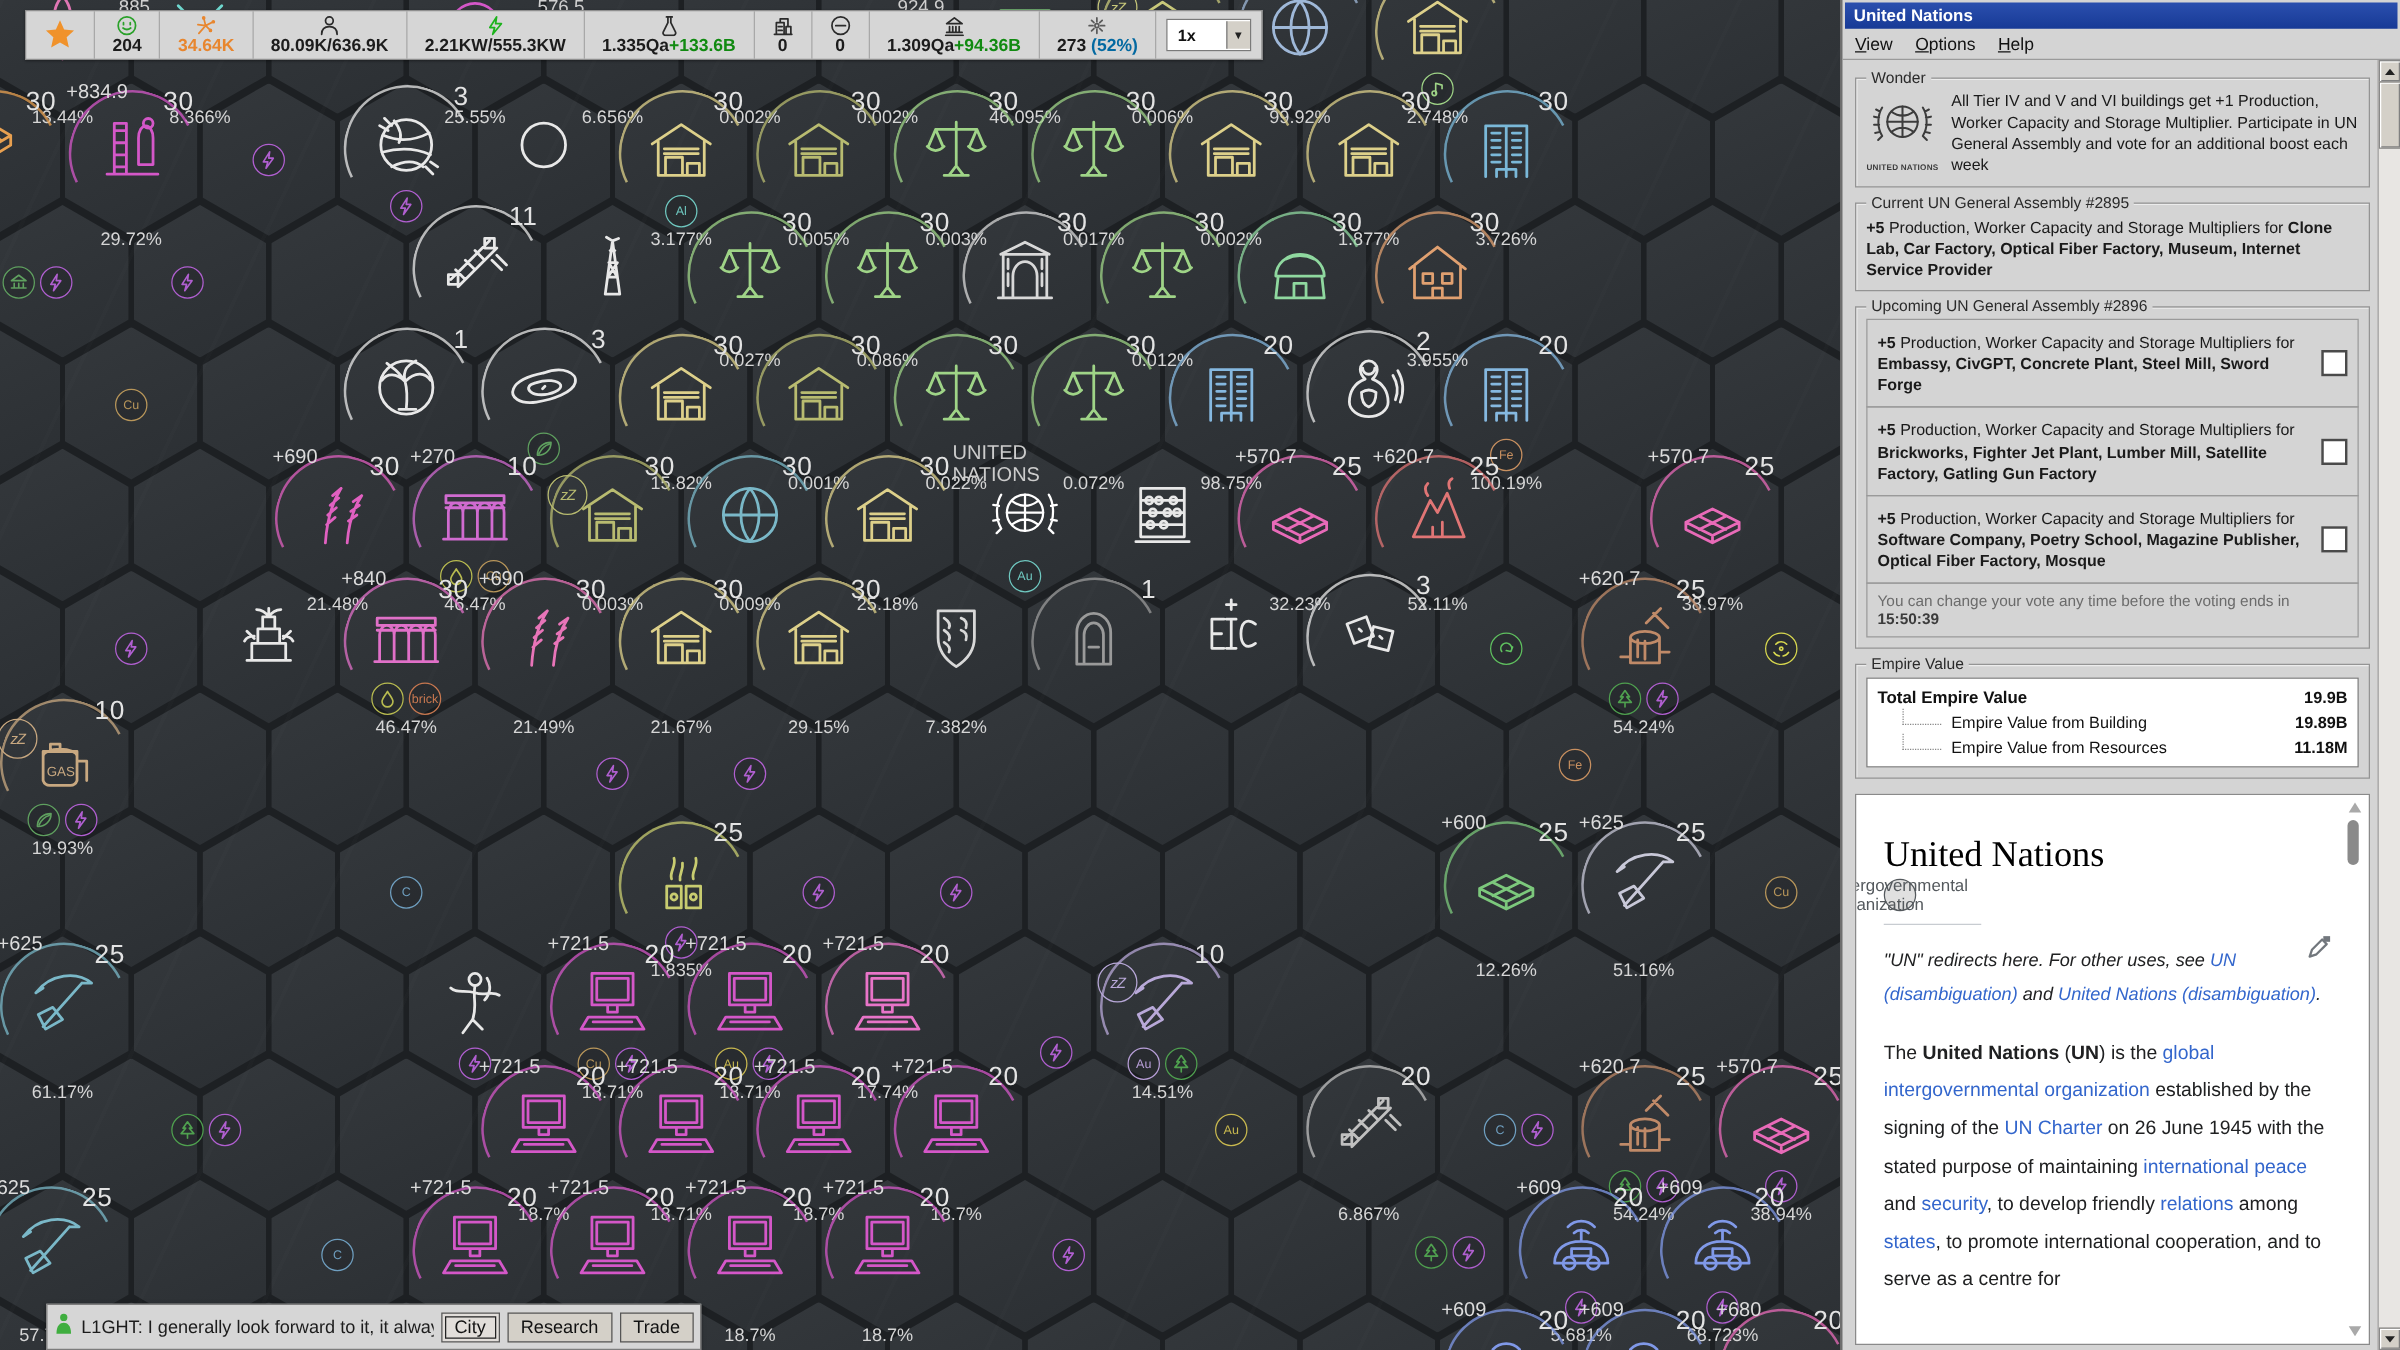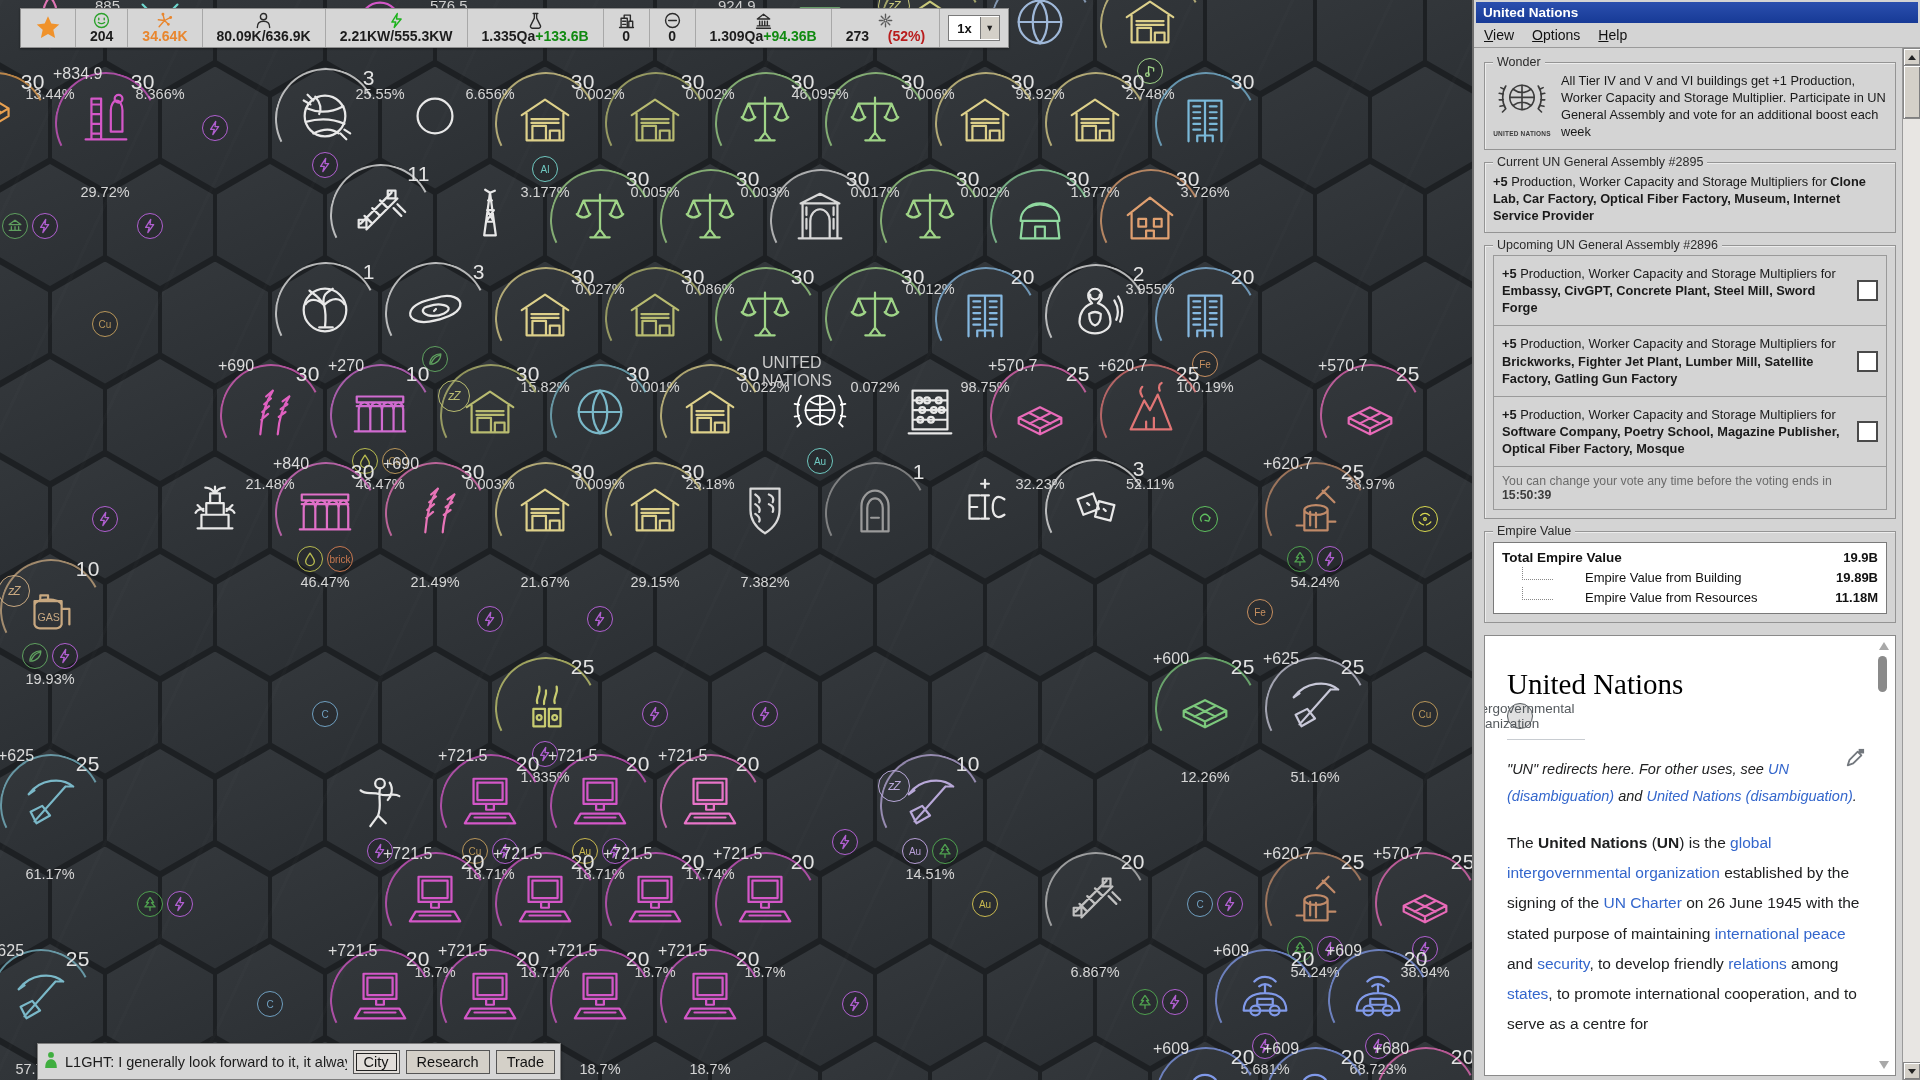--- a/index.html
+++ b/index.html
@@ -29,21 +29,21 @@
   .floatnum{position:absolute;top:-3px;font-size:15px;color:#cfcfcf;z-index:5;}
 
   
   #toolbar{position:absolute;left:20px;top:8px;height:38px;z-index:50;display:flex;align-items:stretch;
     background:#d6d6d6;border:1px solid #8f8f8f;box-shadow:0 1px 2px rgba(0,0,0,.4);}
   .tseg{display:flex;flex-direction:column;align-items:center;justify-content:center;padding:2px 14px;border-right:1px solid #a8a8a8;}
   .tseg:last-child{border-right:none;}
   .tseg .ti{height:17px;display:flex;align-items:center;}
   .tseg .tl{font-size:14px;font-weight:bold;color:#1c1c1c;white-space:nowrap;line-height:15px;}
   .tseg.star-seg{justify-content:center;font-size:26px;line-height:26px;}
-  .speedbox{display:flex;align-items:center;gap:0;margin:6px 8px;border:1px solid #7a7a7a;background:#fff;height:24px;}
+  .speedbox{display:flex;align-items:center;gap:16px;margin:6px 8px;border:1px solid #7a7a7a;background:#fff;height:24px;}
   .speedbox .val{font-size:13px;font-weight:bold;padding:0 8px;color:#111;}
   .speedbox .dd{width:18px;height:22px;background:#d4d0c8;border-left:1px solid #7a7a7a;display:flex;align-items:center;justify-content:center;font-size:9px;color:#222;}
 
   
   #chatbar{position:absolute;left:37px;top:1043px;width:512px;height:35px;z-index:50;background:#d6d6d6;
     border:1px solid #7d7d7d;box-shadow:0 1px 3px rgba(0,0,0,.5);display:flex;align-items:center;padding:0 5px;gap:6px;}
   #chatbar .msg{font-size:14.5px;color:#1c1c1c;white-space:nowrap;overflow:hidden;flex:1;}
   .cbtn{font-size:14.5px;color:#111;background:#d4d0c8;border:1px solid #555;padding:3px 10px;white-space:nowrap;}
   .cbtn.active{outline:1px solid #222;outline-offset:-4px;background:#e2deda;}
 
@@ -62,21 +62,21 @@
   #wonder .unlogo{width:58px;flex:0 0 58px;text-align:center;color:#3c3c3c;}
   #wonder .unlogo .cap{font-size:6.5px;font-weight:bold;letter-spacing:.2px;margin-top:1px;}
   #wonder .wtext{font-size:12.8px;line-height:1.32;color:#1a1a1a;}
   .richtext{font-size:12.8px;line-height:1.34;color:#1a1a1a;}
   .opt{border:1px solid #9a9a9a;margin-top:-1px;padding:9px 8px;display:flex;align-items:center;gap:8px;}
   .opt .richtext{flex:1;}
   .chk{width:17px;height:17px;background:#fff;border:2px solid #4a4a4a;flex:0 0 17px;}
   .votenote{border:1px solid #9a9a9a;margin-top:-1px;padding:7px 8px;font-size:12.3px;color:#6b6b6b;}
   .votenote b{color:#3c3c3c;}
   #empirebox .inner{background:#fff;border:1px solid #7a7a7a;padding:4px 6px 6px 6px;}
-  .evrow{display:flex;align-items:center;font-size:13px;color:#111;padding:2.5px 2px;gap:24px;}
+  .evrow{display:flex;align-items:center;font-size:13px;color:#111;padding:2.5px 2px;}
   .evrow .lbl{flex:1;}
   .evrow .val{font-weight:bold;}
   .evrow.lv0 .lbl{font-weight:bold;font-size:13.5px;}
   .evrow.lv1{padding-left:14px;}
   .evrow.lv1 .tree{width:30px;height:12px;border-left:1px dotted #888;border-bottom:1px dotted #888;margin:-8px 8px 0 8px;}
 
   
   #wiki{background:#fff;border:1px solid #8a8a8a;margin:8px 2px 4px 2px;flex:1;position:relative;overflow:hidden;}
   #wiki .wpad{padding:26px 26px 10px 22px;}
   #wiki h1{font-family:"Liberation Serif",serif;font-weight:normal;font-size:29px;margin:6px 0 2px 0;color:#000;}
@@ -1544,21 +1544,21 @@
         </div>
         <div class="tl"><span>1.309Qa</span><span style="color: rgb(17, 138, 17);">+94.36B</span></div>
       </div>
       <div class="tseg">
         <div class="ti" style="color: rgb(90, 90, 90);">
           <svg width="17" height="17" viewBox="0 0 22 22" fill="none" stroke="currentColor" stroke-width="1.8" stroke-linecap="round" stroke-linejoin="round">
             <circle cx="11" cy="11" r="2"></circle>
             <path d="M11 3 V7 M11 15 V19 M3 11 H7 M15 11 H19 M5.5 5.5 L8 8 M16.5 5.5 L14 8 M5.5 16.5 L8 14 M16.5 16.5 L14 14"></path>
           </svg>
         </div>
-        <div class="tl"><span>273</span><span style="color: #b91c1c; padding-left: 15px;"> (52%)</span></div>
+        <div class="tl"><span>273</span><span style="color: #0369a1;"> (52%)</span></div>
       </div>
       <div class="speedbox">
         <span class="val">1x</span>
         <span class="dd">▼</span>
       </div>
     </div>
 
   <div id="chatbar">
     <span>
       <svg width="16" height="18" viewBox="0 0 22 24">

